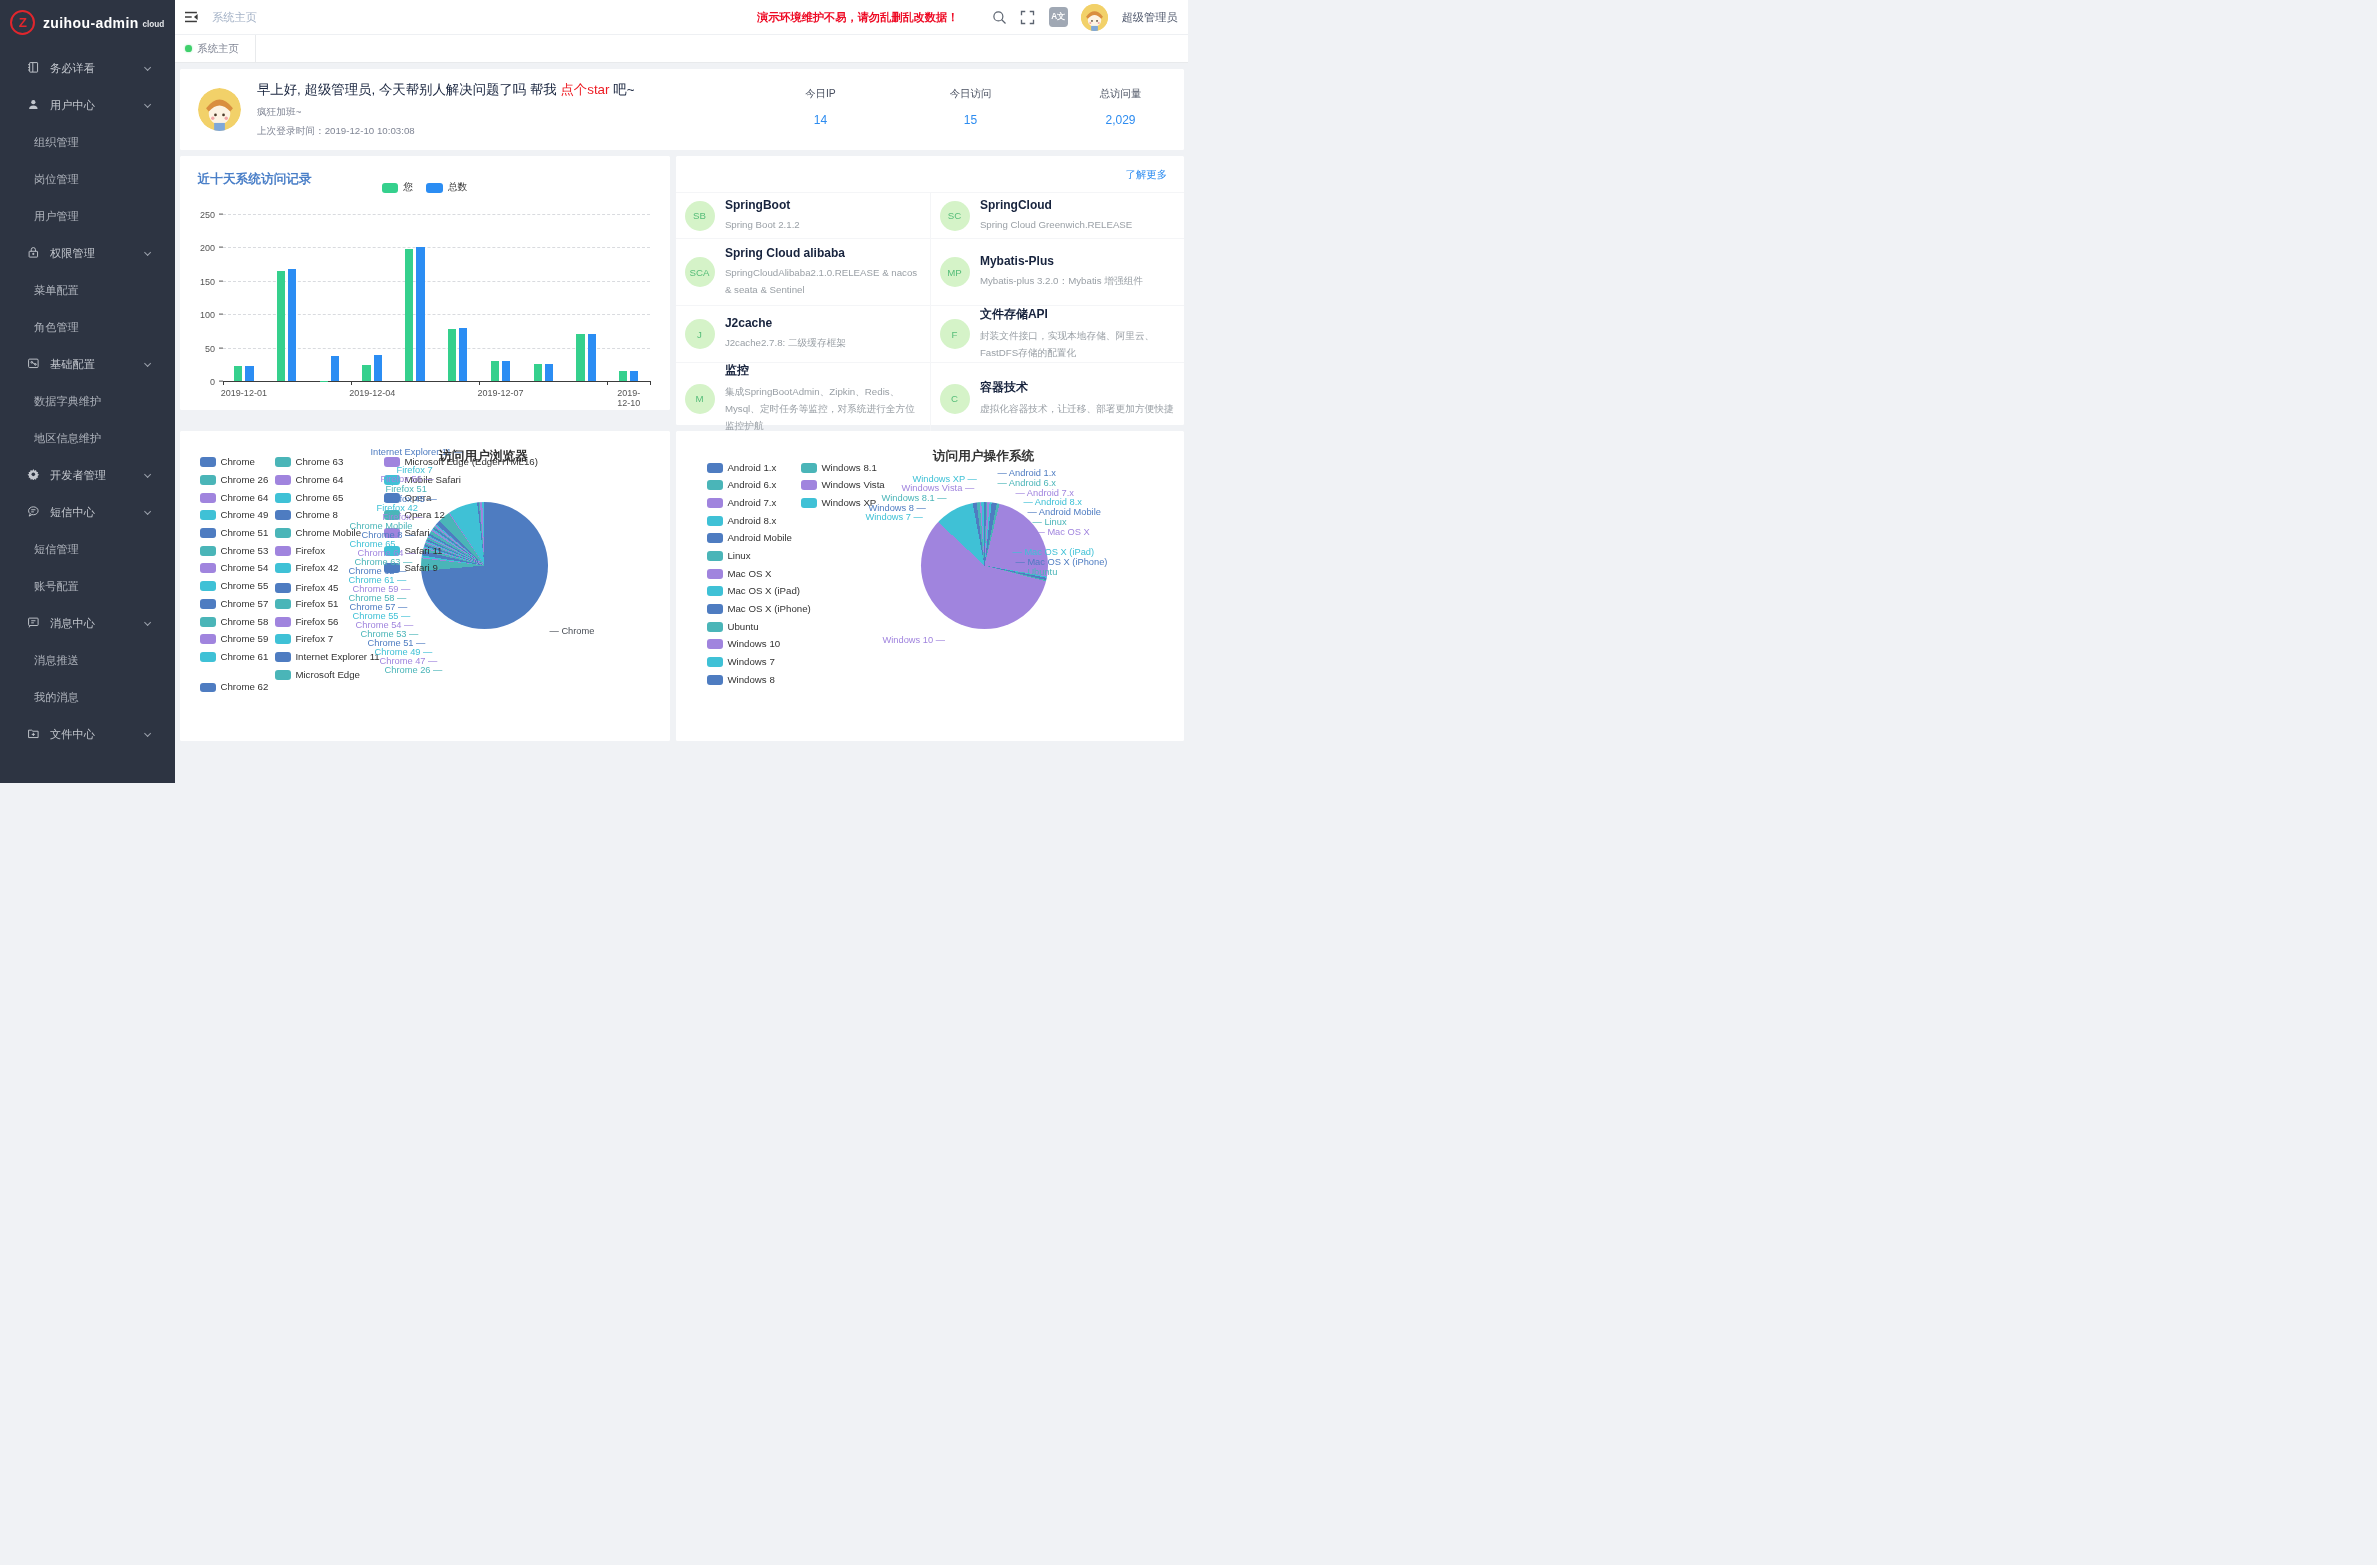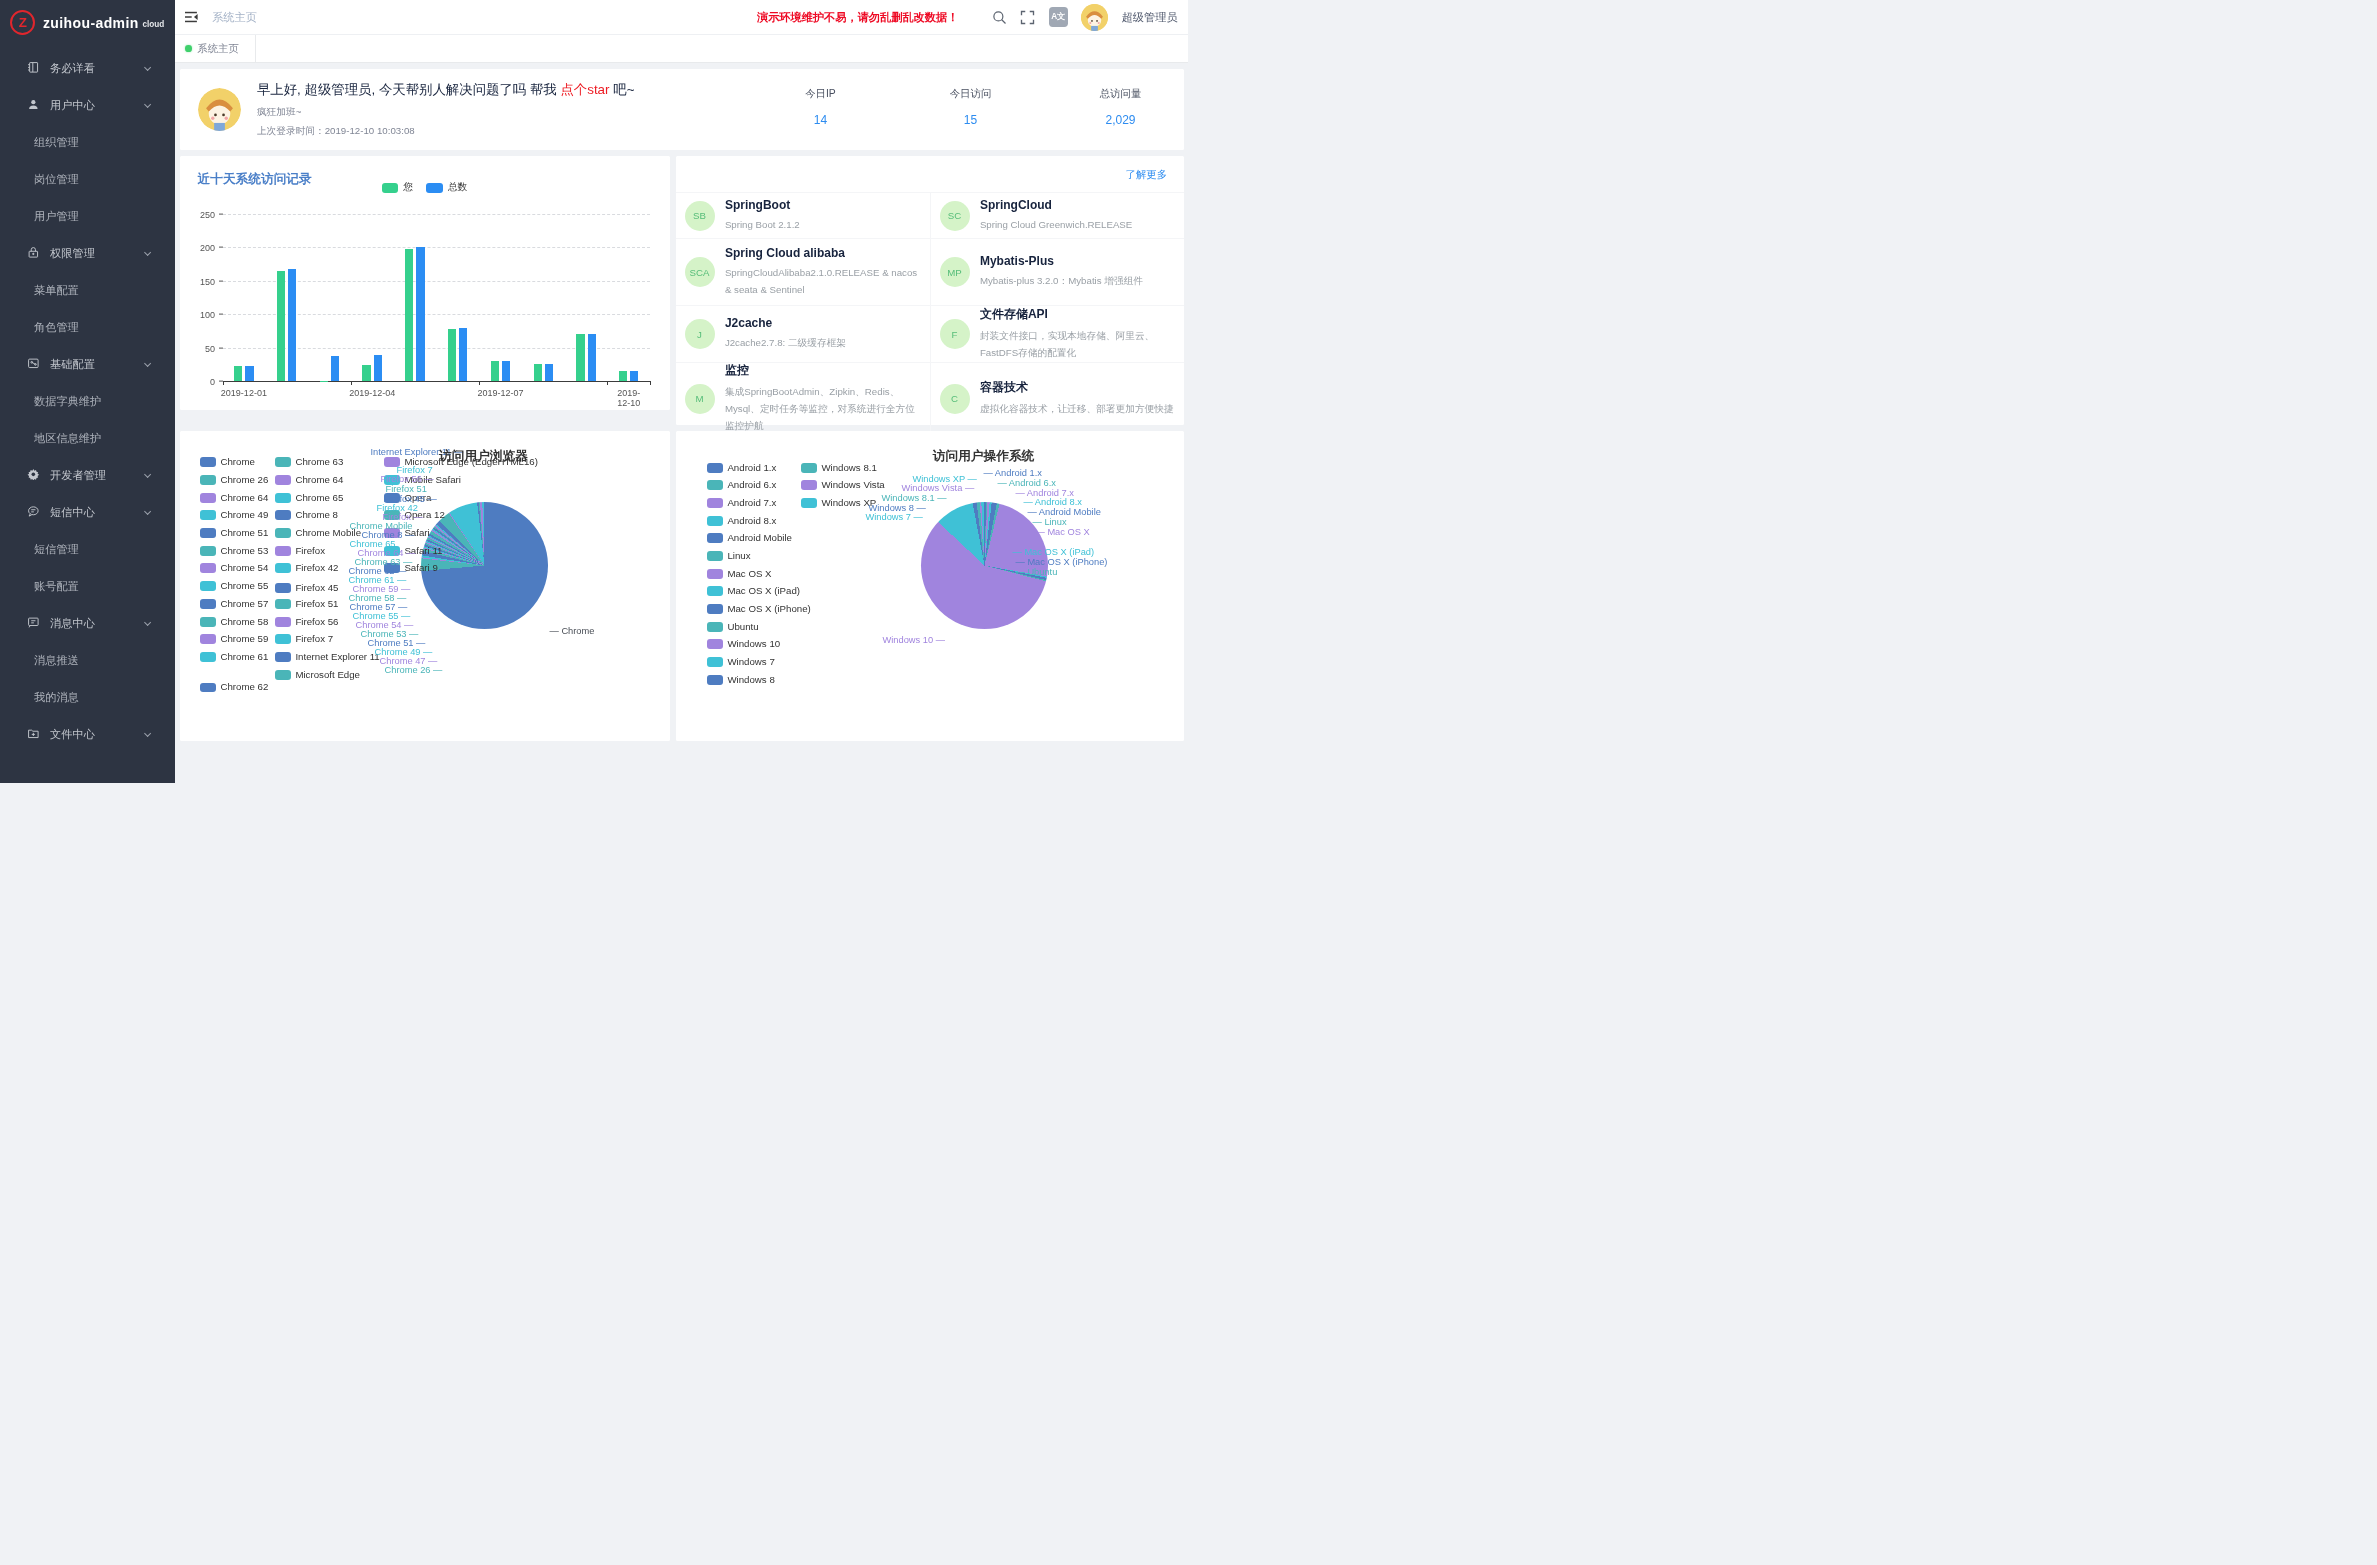--- a/index.html
+++ b/index.html
@@ -664,21 +664,21 @@
             </div>
             <div class="plegend-row" style="left: 125px; top: 66px;">
               <span class="lg-sw" style="background: rgb(63, 193, 214); border-radius: 3px;"></span>
               <span class="lg-tx">Windows XP</span>
             </div>
             <div class="callout" style="left: 237px; top: 43px; color: rgb(63, 193, 214);">Windows XP —</div>
             <div class="callout" style="left: 226px; top: 52px; color: rgb(160, 132, 222);">Windows Vista —</div>
             <div class="callout" style="left: 206px; top: 62px; color: rgb(74, 181, 184);">Windows 8.1 —</div>
             <div class="callout" style="left: 193px; top: 72px; color: rgb(78, 124, 193);">Windows 8 —</div>
             <div class="callout" style="left: 190px; top: 81px; color: rgb(63, 193, 214);">Windows 7 —</div>
-            <div class="callout" style="left: 308px; top: 37px; color: rgb(78, 124, 193);">— Android 1.x</div>
+            <div class="callout" style="left: 322px; top: 37px; color: rgb(78, 124, 193);">— Android 1.x</div>
             <div class="callout" style="left: 322px; top: 47px; color: rgb(74, 181, 184);">— Android 6.x</div>
             <div class="callout" style="left: 340px; top: 57px; color: rgb(160, 132, 222);">— Android 7.x</div>
             <div class="callout" style="left: 348px; top: 66px; color: rgb(63, 193, 214);">— Android 8.x</div>
             <div class="callout" style="left: 352px; top: 76px; color: rgb(78, 124, 193);">— Android Mobile</div>
             <div class="callout" style="left: 357px; top: 86px; color: rgb(74, 181, 184);">— Linux</div>
             <div class="callout" style="left: 360px; top: 96px; color: rgb(160, 132, 222);">— Mac OS X</div>
             <div class="callout" style="left: 337px; top: 116px; color: rgb(63, 193, 214);">— Mac OS X (iPad)</div>
             <div class="callout" style="left: 340px; top: 126px; color: rgb(78, 124, 193);">— Mac OS X (iPhone)</div>
             <div class="callout" style="left: 340px; top: 136px; color: rgb(74, 181, 184);">— Ubuntu</div>
             <div class="callout" style="left: 207px; top: 204px; color: rgb(160, 132, 222);">Windows 10 —</div>

